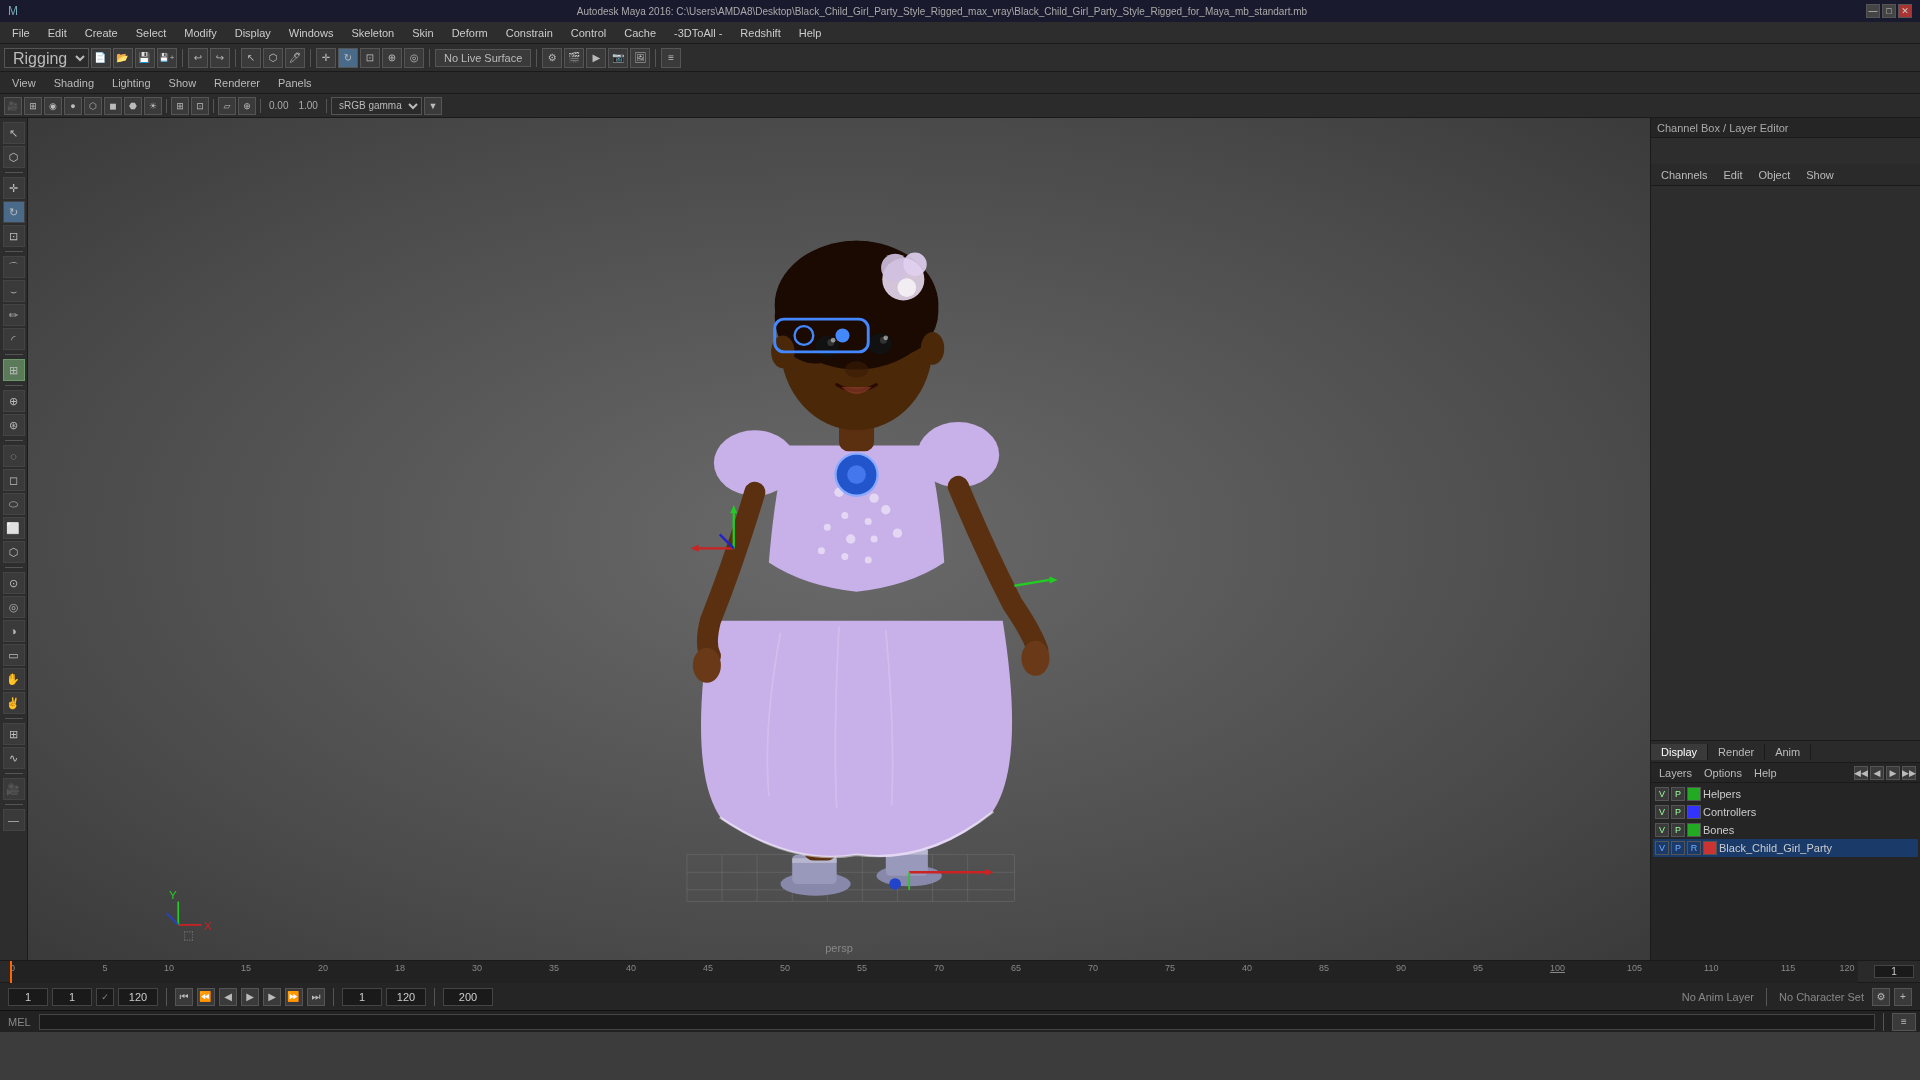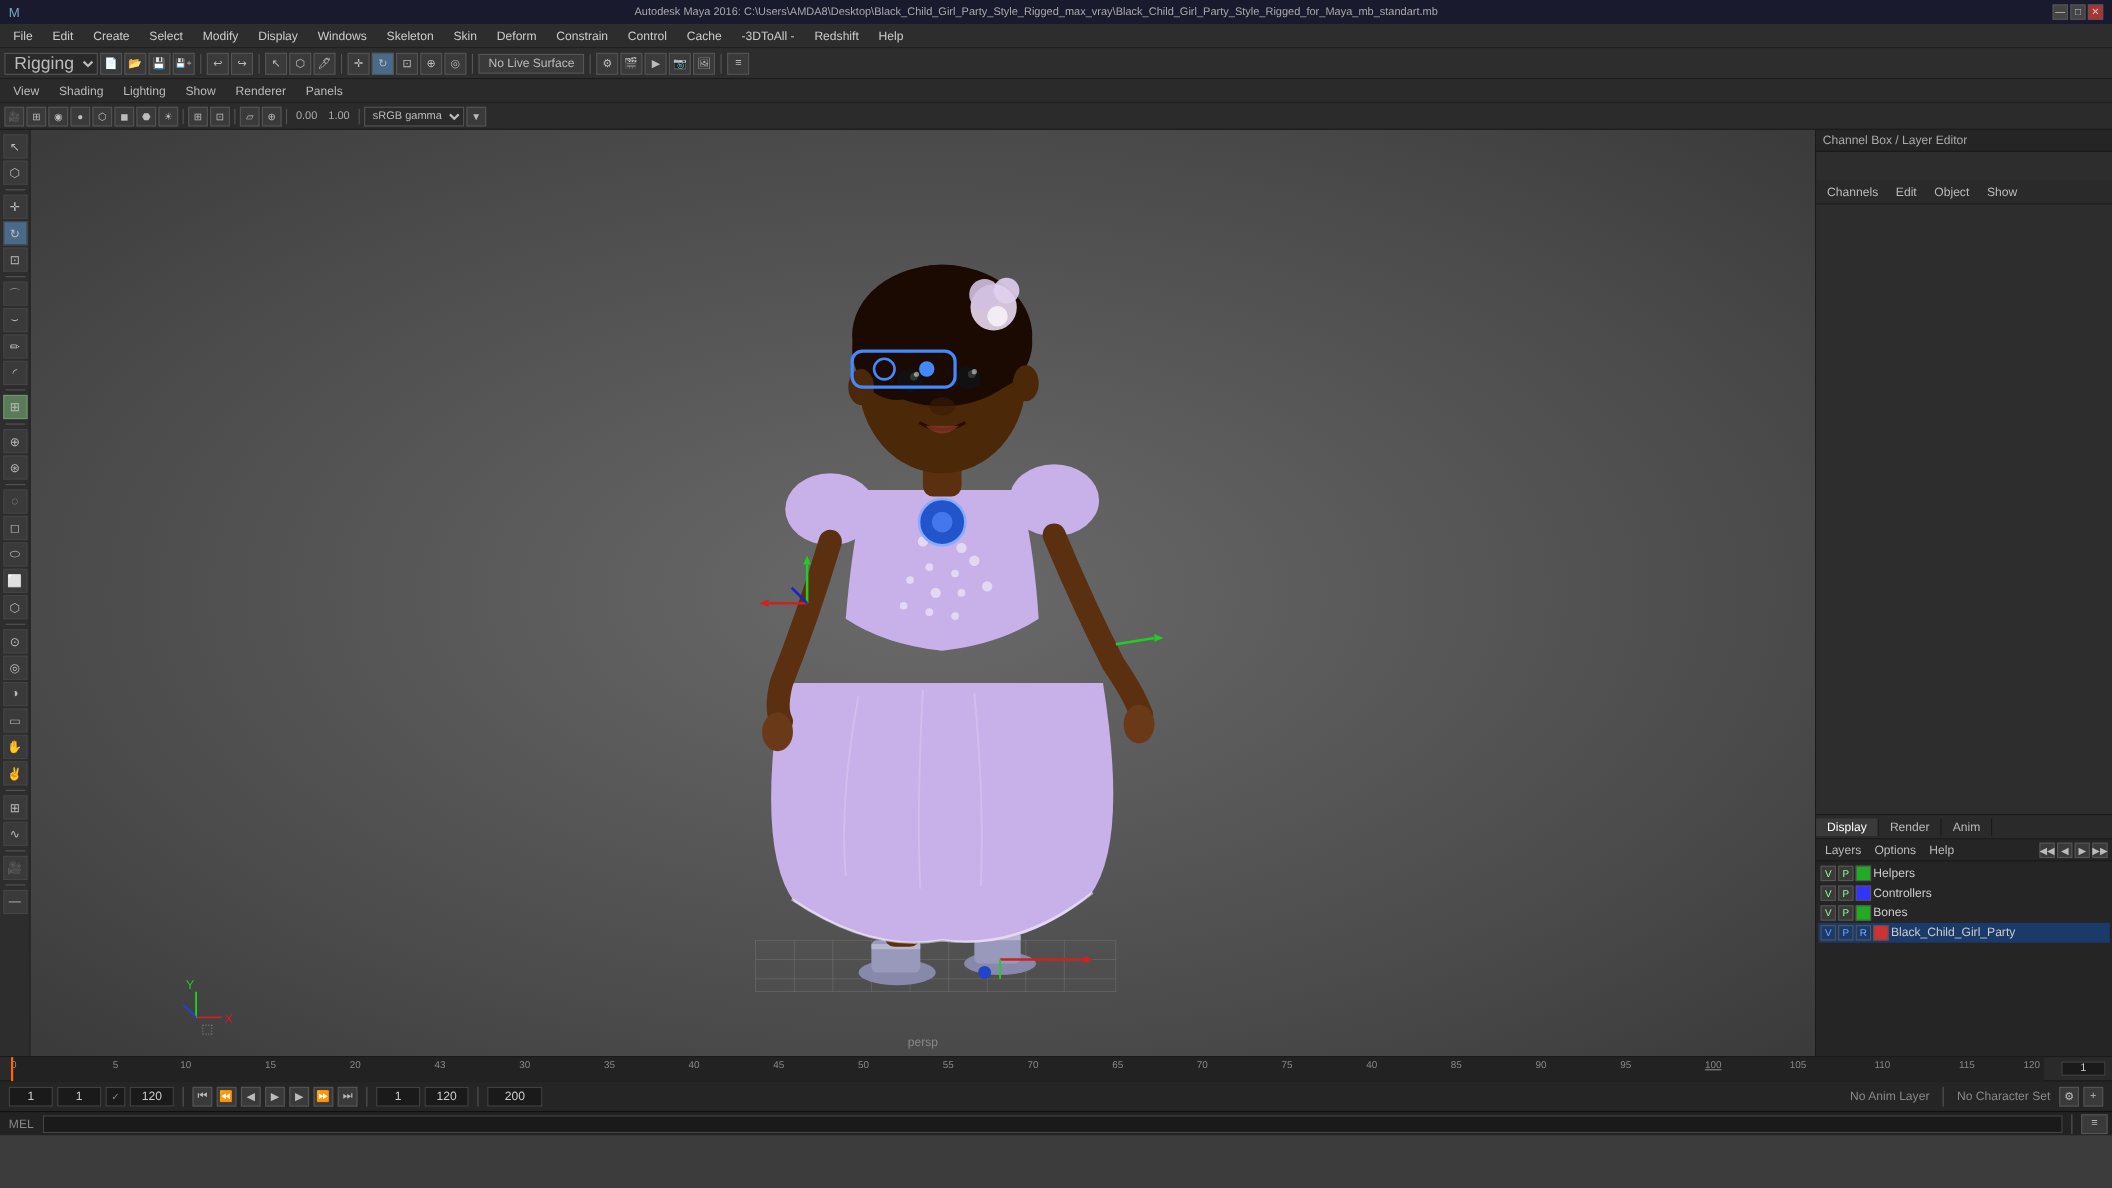--- a/index.html
+++ b/index.html
@@ -515,21 +515,21 @@
   <div id="timeline">
     <div style="width:8px; font-size:9px; color:#888; text-align:center;"></div>
     <div id="timeline-ruler">
 
       <div class="tick-label" style="left:0px;">0</div>
       <div class="tick-line" style="left:0px;"></div>
       <div class="tick-label" style="left:5%;">5</div>
       <div class="tick-label" style="left:8.33%;">10</div>
       <div class="tick-label" style="left:12.5%;">15</div>
       <div class="tick-label" style="left:16.67%;">20</div>
-      <div class="tick-label" style="left:20.83%;">43</div>
+      <div class="tick-label" style="left:20.83%;">18</div>
       <div class="tick-label" style="left:25%;">30</div>
       <div class="tick-label" style="left:29.17%;">35</div>
       <div class="tick-label" style="left:33.33%;">40</div>
       <div class="tick-label" style="left:37.5%;">45</div>
       <div class="tick-label" style="left:41.67%;">50</div>
       <div class="tick-label" style="left:45.83%;">55</div>
       <div class="tick-label" style="left:50%;">70</div>
       <div class="tick-label" style="left:54.17%;">65</div>
       <div class="tick-label" style="left:58.33%;">70</div>
       <div class="tick-label" style="left:62.5%;">75</div>

